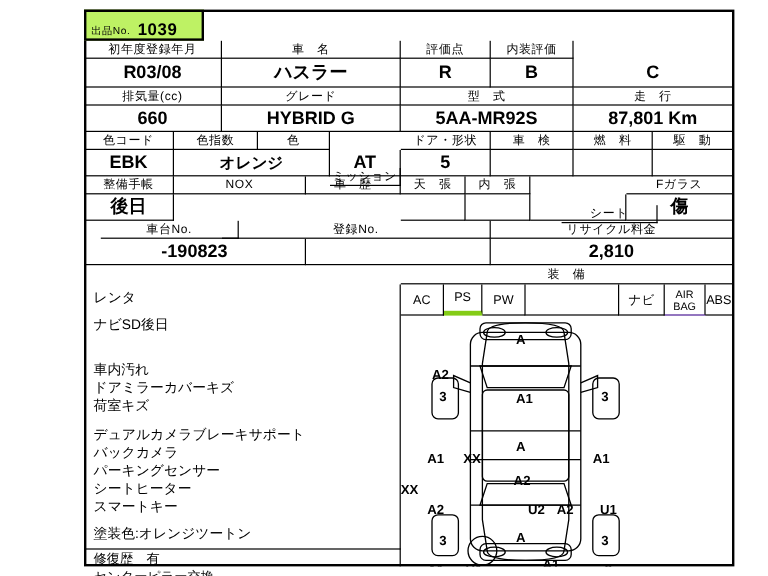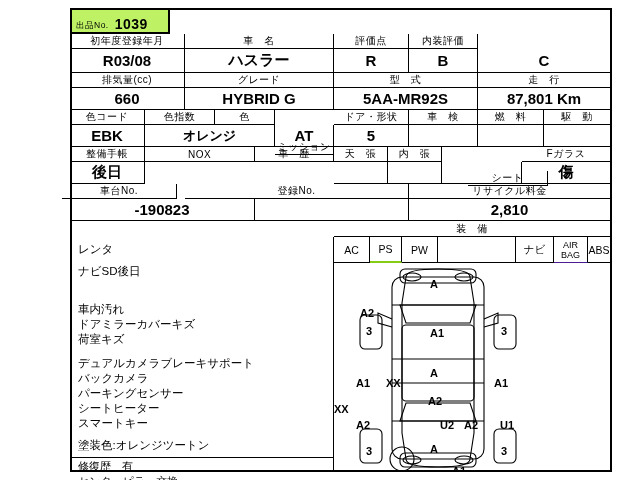--- a/index.html
+++ b/index.html
@@ -180,21 +180,21 @@
   <div class="cell lbl" style="left:388px; top:147px; width:54px;  height:15px;">内　張</div>
   <div class="cell lbl" style="left:468px; top:147px; width:80px;  height:15px;margin-top:24px;">シート</div>
   <div class="cell val" style="left:70px;  top:162px; width:75px;  height:22px;">後日</div>
 
   <div class="cell lbl noborder-r" style="left:522px; top:147px; width:88px; height:15px;">Fガラス</div>
   <div class="cell val" style="left:334px; top:162px; width:54px;  height:22px;"></div>
   <div class="cell val" style="left:388px; top:162px; width:54px;  height:22px;"></div>
   <div class="cell val" style="left:442px; top:162px; width:80px;  height:22px;"></div>
   <div class="cell val noborder-r" style="left:522px; top:162px; width:88px; height:22px;">傷</div>
 
-  <div class="cell lbl" style="left:62px;  top:184px; width:115px; height:15px;">車台No.</div>
+  <div class="cell lbl" style="left:84px;  top:184px; width:115px; height:15px;">車台No.</div>
   <div class="cell lbl" style="left:185px; top:184px; width:224px; height:15px;">登録No.</div>
   <div class="cell lbl noborder-r" style="left:409px; top:184px; width:201px; height:15px;">リサイクル料金</div>
 
   <div class="cell val" style="left:70px;  top:199px; width:185px; height:22px;">-190823</div>
   <div class="cell val" style="left:255px; top:199px; width:154px; height:22px;"></div>
   <div class="cell val noborder-r" style="left:409px; top:199px; width:201px; height:22px;">2,810</div>
 
   <div class="cell lbl noborder-r" style="left:334px; top:221px; width:276px; height:16px;">装　備</div>
 
   <div class="cell noborder-b" style="left:70px; top:237px; width:264px; height:235px; border-right:1px solid #000;"></div>
@@ -212,21 +212,21 @@
   <div class="note" style="left:78px; top:401px;">シートヒーター</div>
   <div class="note" style="left:78px; top:416px;">スマートキー</div>
 
   <div class="note" style="left:78px; top:438px;">塗装色:オレンジツートン</div>
 
   <div style="position:absolute; left:70px; top:457px; width:264px; height:1px; background:#000;"></div>
   <div class="note" style="left:78px; top:459px; font-size:11px;">修復歴　有</div>
   <div class="note" style="left:78px; top:474px; font-size:11px;">センターピラー交換</div>
 
   <div class="eqcell" style="left:334px; top:237px; width:36px; height:26px; border-bottom:1px solid #000;">AC</div>
-  <div class="eqcell" style="left:370px; top:237px; width:32px; height:26px; border-bottom:2px solid #84cc16;">PS</div>
+  <div class="eqcell" style="left:370px; top:237px; width:32px; height:26px; border-bottom:4px solid #84cc16;">PS</div>
   <div class="eqcell" style="left:402px; top:237px; width:36px; height:26px; border-bottom:1px solid #000;">PW</div>
   <div class="eqcell" style="left:438px; top:237px; width:78px; height:26px; border-bottom:1px solid #000;"></div>
   <div class="eqcell" style="left:516px; top:237px; width:38px; height:26px; border-bottom:1px solid #000;">ナビ</div>
   <div class="eqcell" style="left:554px; top:237px; width:34px; height:26px; border-bottom:1px solid #4c1d95;">
     <span class="eq-stack">
       <span>AIR</span>
       <span>BAG</span>
     </span>
   </div>
   <div class="eqcell" style="left:588px; top:237px; width:22px; height:26px; border-right:none; border-bottom:1px solid #000;">ABS</div>

